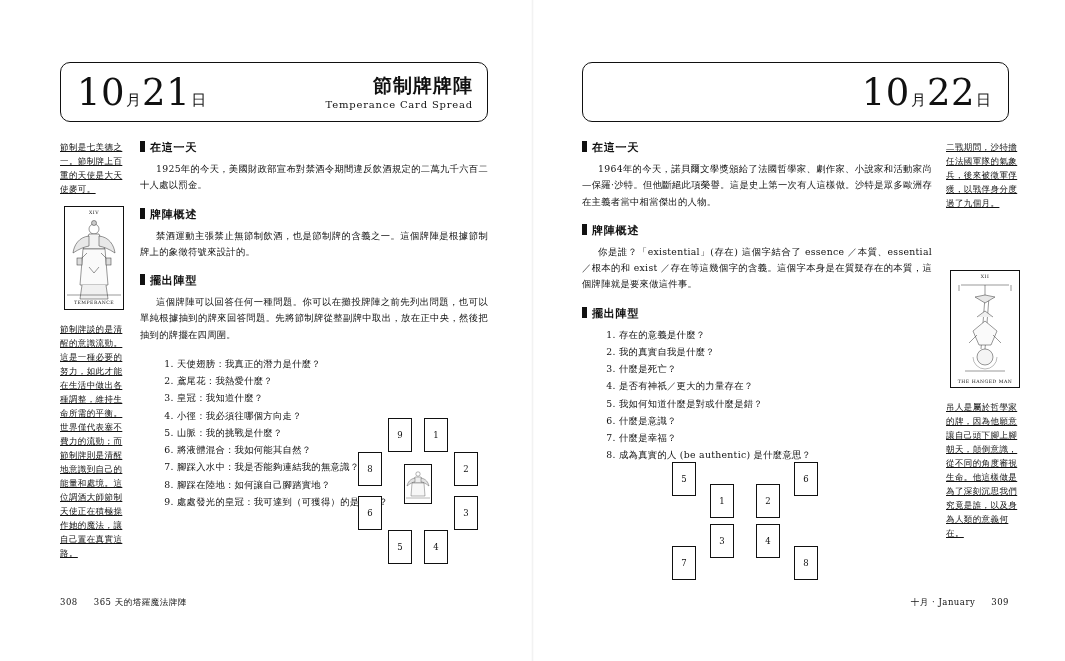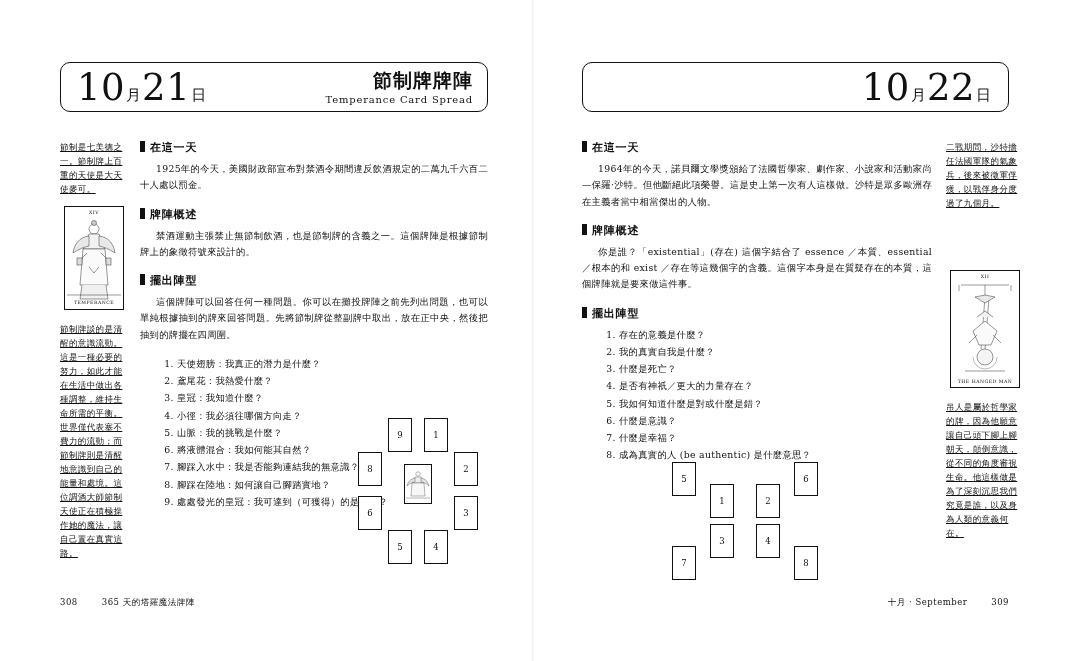--- a/index.html
+++ b/index.html
@@ -14,21 +14,21 @@
   }
   .spread { position: absolute; inset: 0; display: flex; }
   .page { position: relative; width: 532px; height: 661px; }
   .page.right { width: 533px; }
 
   
   .hdr {
     position: absolute;
     border: 1.5px solid #111;
     border-radius: 10px;
-    height: 50px;
+    height: 60px;
     display: flex;
     align-items: center;
     background: #fff;
   }
   .page.left .hdr { left: 60px; right: 44px; top: 62px; padding: 0 14px 0 16px; }
   .page.right .hdr { left: 50px; right: 56px; top: 62px; padding: 0 16px 0 14px; }
 
   .datebig {
     font-family: "DejaVu Serif", "Liberation Serif", serif;
     display: flex; align-items: baseline; white-space: nowrap;
@@ -141,21 +141,21 @@
     font-size: 0;
   }
   .pos.center svg { display: block; }
 
   
   .footer {
     position: absolute; bottom: 52px;
     font-family: "DejaVu Serif", "Liberation Serif", serif;
     font-size: 8.5px;
     letter-spacing: 0.5px;
-    display: flex; gap: 24px; align-items: baseline;
+    display: flex; gap: 16px; align-items: baseline;
   }
   .footer .pnum { font-size: 8.5px; }
   .page.left .footer { left: 60px; }
   .page.right .footer { right: 56px; flex-direction: row; }
 
   
   .gutter {
     position: absolute; left: 531px; top: 0; width: 3px; height: 661px;
     background: linear-gradient(to right, rgba(0,0,0,0.0), rgba(0,0,0,0.05), rgba(0,0,0,0.0));
   }
@@ -336,19 +336,19 @@
       <div class="pos v" style="left:122px; top:0px;">6</div>
       <div class="pos v" style="left:38px;  top:22px;">1</div>
       <div class="pos v" style="left:84px;  top:22px;">2</div>
       <div class="pos v" style="left:38px;  top:62px;">3</div>
       <div class="pos v" style="left:84px;  top:62px;">4</div>
       <div class="pos v" style="left:0px;   top:84px;">7</div>
       <div class="pos v" style="left:122px; top:84px;">8</div>
     </div>
 
     <div class="footer">
-      <span>十月 · September</span>
+      <span>十月 · January</span>
       <span class="pnum">309</span>
     </div>
   </div>
 
   <div class="gutter"></div>
 </div>
 
 </body></html>

